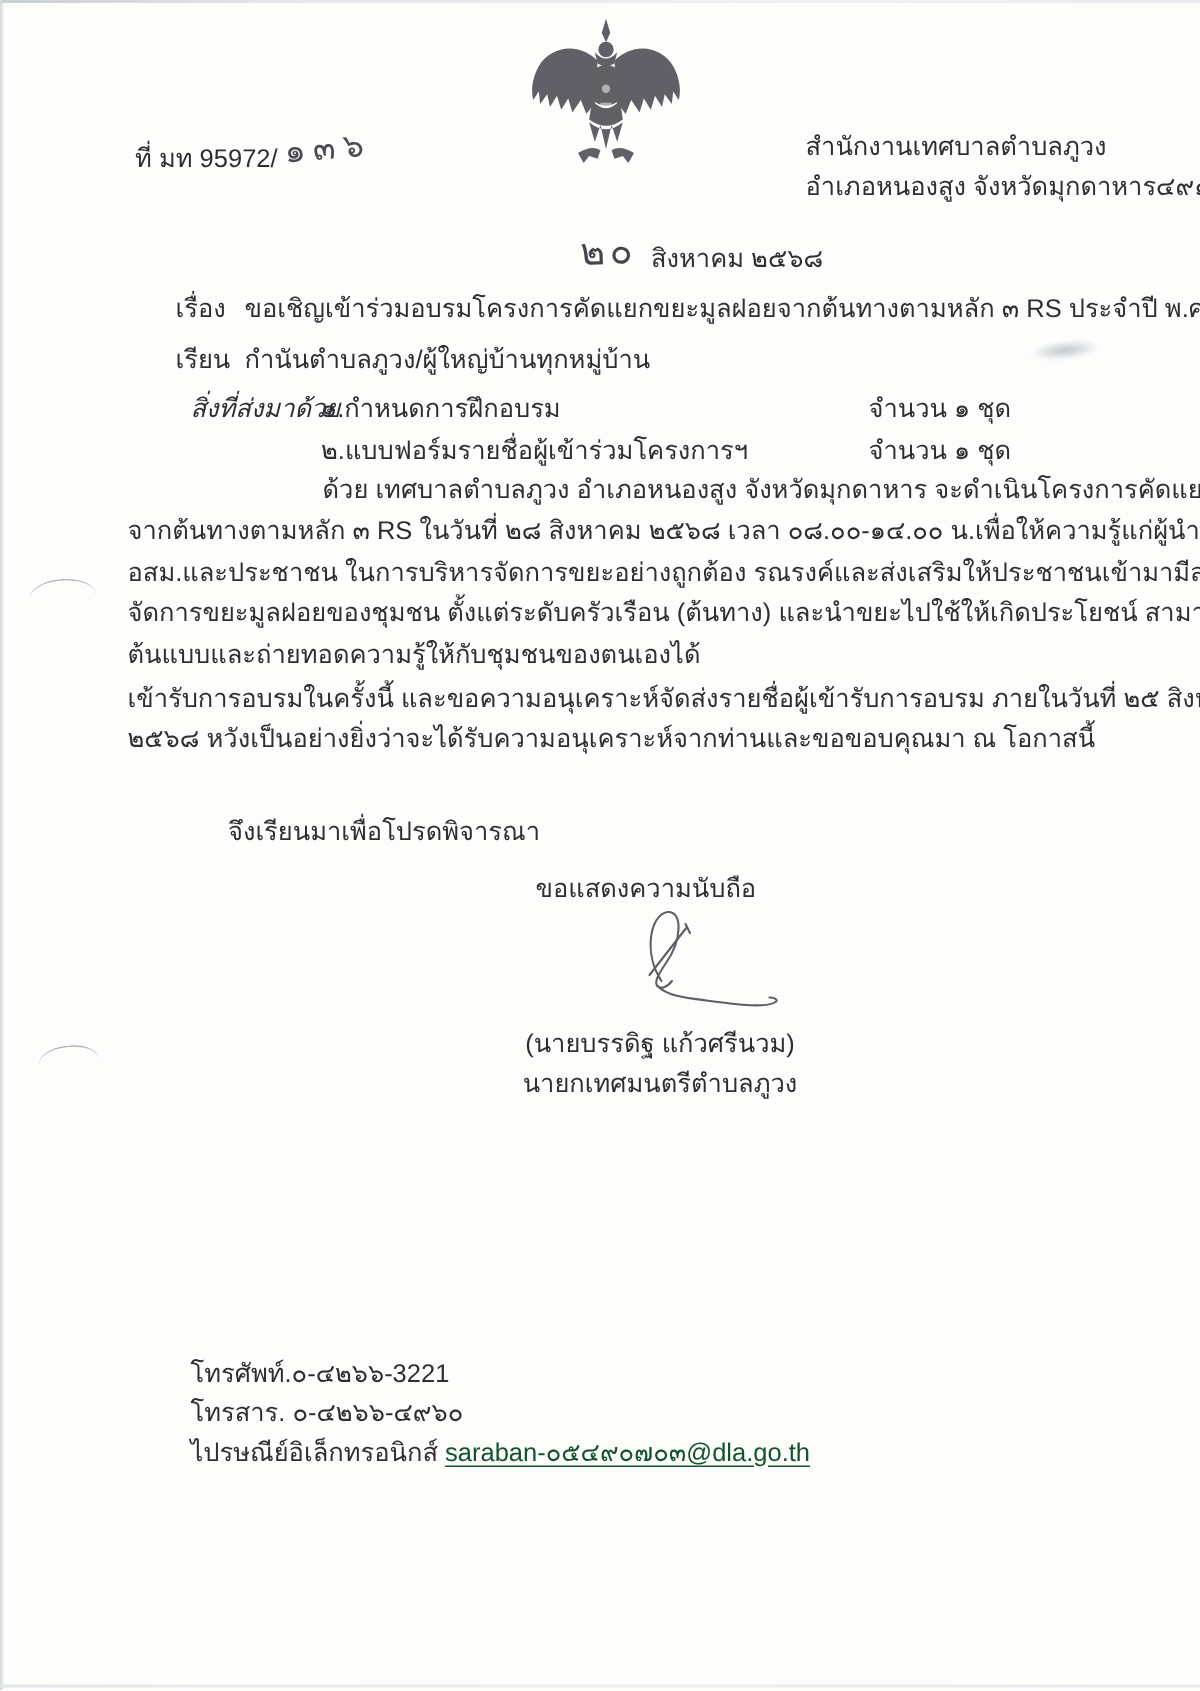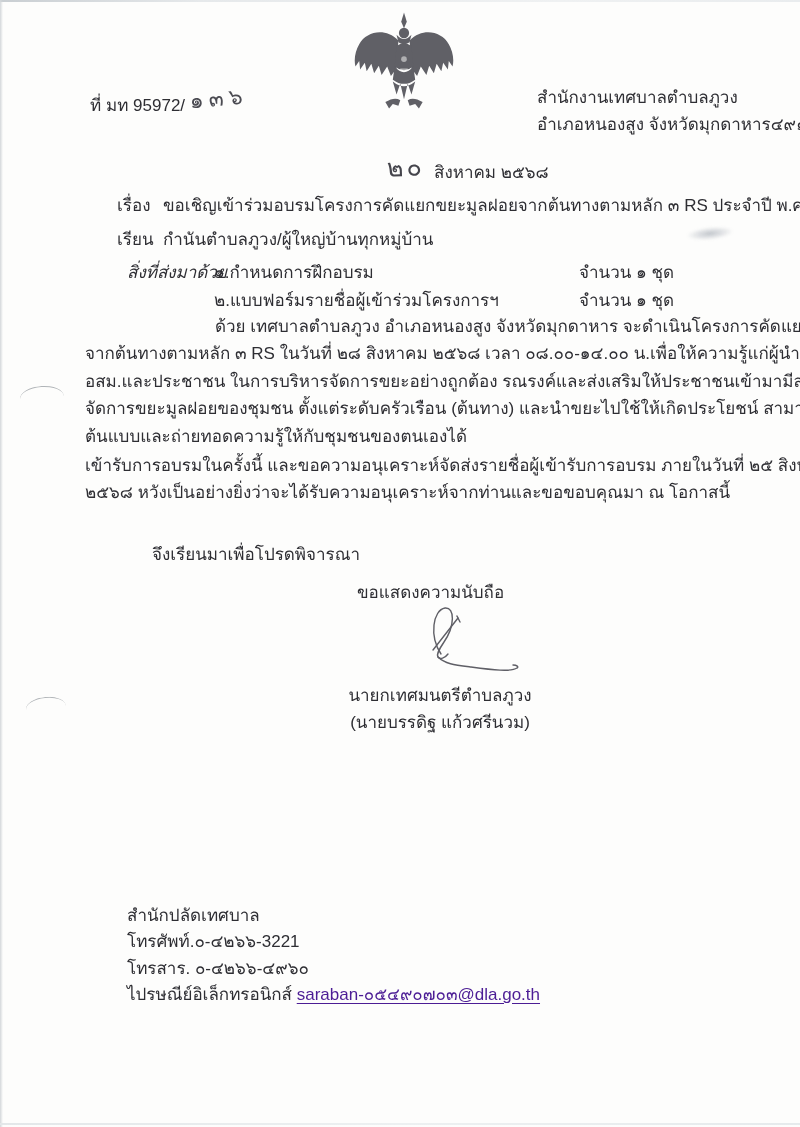--- a/index.html
+++ b/index.html
@@ -57,21 +57,21 @@
   .para .line{white-space:nowrap;}
   .indent{padding-left:130px;}
   .blank-gap{display:inline-block;width:58px;}
 
   .closing{left:152px;top:540px;}
   .salutation{left:357px;top:578px;width:205px;text-align:left;white-space:nowrap;}
   .sign-block{left:320px;top:682px;width:240px;text-align:center;line-height:27px;}
   .signature{position:absolute;left:413px;top:602px;}
 
   .footer{position:absolute;left:127px;top:903px;line-height:26.3px;}
-  .footer .email{color:#4c1d95;text-decoration:underline;text-underline-offset:3px;text-align:center;}
+  .footer .email{color:#14532d;text-decoration:underline;text-underline-offset:3px;text-align:center;}
 
   .garuda{position:absolute;left:348px;top:10px;}
 </style>
 </head>
 <body>
 
 <div class="page">
 
   <div class="edge-top"></div>
   <div class="edge-left"></div>
@@ -147,26 +147,25 @@
       <g fill="none" stroke="#5f5f66" stroke-width="1.4" stroke-linecap="round">
         <path d="M28,52 C16,34 20,8 32,6 C42,5 42,24 31,40 C27,46 23,52 25,55 C27,58 32,56 35,52"></path>
         <path d="M45,16 L20,48"></path>
         <path d="M44,14 L47,20"></path>
         <path d="M25,55 C32,62 42,63 58,65 C80,68 98,70 104,66 C106,65 104,63 100,63"></path>
       </g>
     </svg>
   </div>
 
   <div class="abs sign-block">
+    <div>(นายบรรดิฐ  แก้วศรีนวม)</div>
     <div>นายกเทศมนตรีตำบลภูวง</div>
-    <div>(นายบรรดิฐ  แก้วศรีนวม)</div>
   </div>
 
   <div class="footer">
-    <div>สำนักปลัดเทศบาล</div>
     <div>โทรศัพท์.๐-๔๒๖๖-3221</div>
     <div>โทรสาร. ๐-๔๒๖๖-๔๙๖๐</div>
     <div>
       <span>ไปรษณีย์อิเล็กทรอนิกส์</span>
       <span class="email">saraban-๐๕๔๙๐๗๐๓@dla.go.th</span>
     </div>
   </div>
 
 </div>
 

